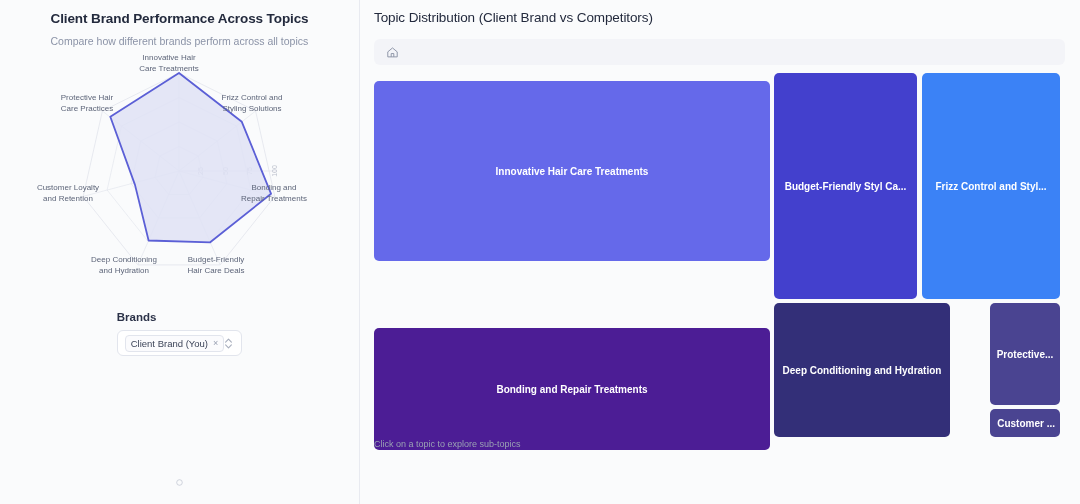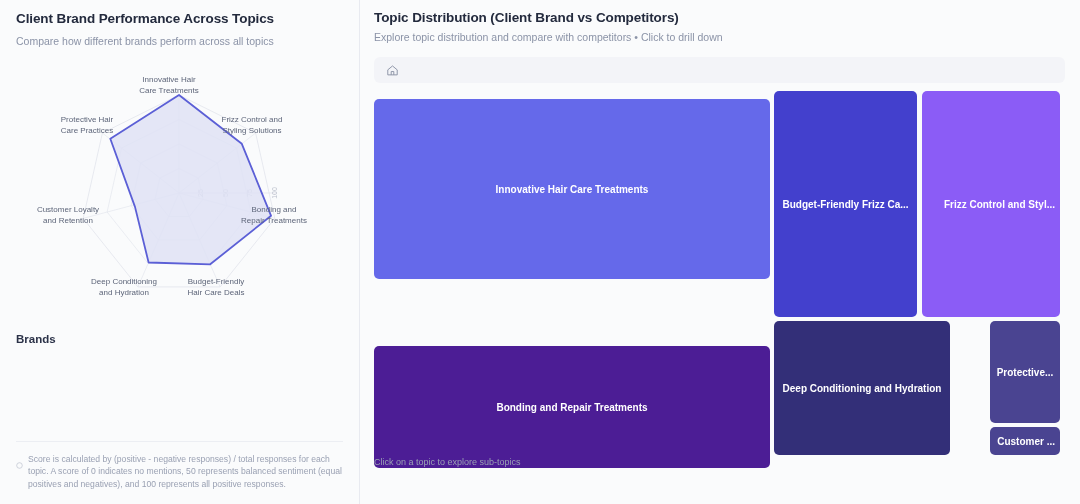--- a/index.html
+++ b/index.html
@@ -10,32 +10,32 @@
     overflow: hidden;
   }
   .app { display: flex; width: 1080px; height: 504px; }
 
   
   .left-panel {
     width: 360px; height: 504px;
     background: #fafbfc;
     border-right: 1px solid #e8eaf0;
     position: relative;
-    display: flex; flex-direction: column;
+    display: flex; flex-direction: column; align-items: center;
   }
   .panel-head { padding: 10px 16px 0 16px; }
   .panel-title {
     font-size: 13.5px; font-weight: bold; color: #232a3d;
     letter-spacing: -0.1px; line-height: 18px;
   }
   .panel-sub {
     font-size: 10.5px; color: #8b93a7; margin-top: 6px; line-height: 14px;
   }
 
-  .radar-wrap { position: relative; width: 360px; height: 255px; margin-top: 24px; }
+  .radar-wrap { position: relative; width: 360px; height: 255px; margin-top: 2px; }
   .radar-wrap svg { display: block; }
 
   .brands-block { padding: 0 16px; margin-top: 6px; }
   .brands-label {
     font-size: 11.5px; font-weight: bold; color: #2b3248; margin-bottom: 7px;
   }
   .brands-select {
     border: 1px solid #e2e5ed; background: #fff; border-radius: 6px;
     height: 26px; display: flex; align-items: center;
     padding: 0 8px 0 7px; position: relative;
@@ -63,21 +63,21 @@
     font-size: 8.6px; color: #9aa1b3; line-height: 12.5px;
   }
 
   
   .right-panel {
     width: 720px; height: 504px; background: #fafbfc;
     display: flex; flex-direction: column;
     padding: 10px 10px 0 14px;
   }
   .rp-title {
-    font-size: 13.5px; font-weight: bold; color: #232a3d; letter-spacing: -0.1px;
+    font-size: 13.5px; font-weight: normal; color: #232a3d; letter-spacing: -0.1px;
   }
   .rp-sub { font-size: 10.5px; color: #8b93a7; margin-top: 6px; }
 
   .breadcrumb-bar {
     margin-top: 14px; height: 26px; background: #f3f4f8;
     border-radius: 6px; display: flex; align-items: center;
     padding: 0 10px; gap: 6px; width: 691px;
   }
   .crumb-home {
     display: inline-flex; align-items: center; justify-content: center;
@@ -166,37 +166,47 @@
           <text x="68" y="151">and Retention</text>
 
           <text x="87" y="50">Protective Hair</text>
           <text x="87" y="61">Care Practices</text>
         </g>
       </svg>
     </div>
 
     <div class="brands-block">
       <div class="brands-label">Brands</div>
+      <div class="brands-select">
+        <span class="chip">
+          <span>Client Brand (You)</span>
+          <span class="chip-x">×</span>
+        </span>
+        <span class="select-chevrons">
+          <svg width="9" height="13" viewBox="0 0 9 13" fill="none" aria-hidden="true">
+            <path d="M1.6 5.2 L4.5 2.2 L7.4 5.2" stroke="#a8aebd" stroke-width="1.1" fill="none" stroke-linecap="round" stroke-linejoin="round"></path>
+            <path d="M1.6 7.8 L4.5 10.8 L7.4 7.8" stroke="#a8aebd" stroke-width="1.1" fill="none" stroke-linecap="round" stroke-linejoin="round"></path>
+          </svg>
+        </span>
+      </div>
     </div>
 
     <div class="foot-divider"></div>
     <div class="footnote">
       <span class="footnote-icon">
         <svg width="7" height="7" viewBox="0 0 8 8" aria-hidden="true">
           <circle cx="4" cy="4" r="3.2" fill="none" stroke="#c3c8d4" stroke-width="0.9"></circle>
         </svg>
       </span>
-      <span class="footnote-text">Score is calculated by (positive - negative responses) / total responses for each topic. A score of 0 indicates no mentions, 50 represents balanced sentiment (equal positives and negatives), and 100 represents all positive responses.</span>
     </div>
   </div>
 
   <div class="right-panel">
     <div>
       <div class="rp-title">Topic Distribution (Client Brand vs Competitors)</div>
-      <div class="rp-sub">Explore topic distribution and compare with competitors • Click to drill down</div>
     </div>
 
     <div class="breadcrumb-bar">
       <span class="crumb-home">
         <svg width="13" height="13" viewBox="0 0 16 16" fill="none" aria-hidden="true">
           <path d="M2.2 7.2 L8 2.4 L13.8 7.2 V13.4 H2.2 Z" stroke="#8e95a8" stroke-width="1.2" fill="none" stroke-linejoin="round"></path>
           <path d="M6.4 13.4 V9.3 H9.6 V13.4" stroke="#8e95a8" stroke-width="1.2" fill="none" stroke-linejoin="round"></path>
         </svg>
       </span>
     </div>
@@ -207,25 +217,25 @@
         </div>
         <div class="tile" style="left: 616px; top: 230px; width: 70px; height: 102px; background: rgb(74, 68, 145);">
           <span>Protective...</span>
         </div>
         <div class="tile" style="left: 400px; top: 230px; width: 176px; height: 134px; background: rgb(51, 47, 120);">
           <span>Deep Conditioning and Hydration</span>
         </div>
         <div class="tile" style="left: 0px; top: 255px; width: 396px; height: 122px; background: #4c1d95;">
           <span>Bonding and Repair Treatments</span>
         </div>
-        <div class="tile" style="left: 548px; top: 0px; width: 138px; height: 226px; background: #8b5cf6; justify-content: flex-end;">
+        <div class="tile" style="left: 548px; top: 0px; width: 138px; height: 226px; background: #3b82f6;">
           <span>Frizz Control and Styl...</span>
         </div>
         <div class="tile" style="left: 400px; top: 0px; width: 143px; height: 226px; background: rgb(67, 64, 205);">
-          <span>Budget-Friendly Frizz Ca...</span>
+          <span>Budget-Friendly Styl Ca...</span>
         </div>
         <div class="tile" style="left: 0px; top: 8px; width: 396px; height: 180px; background: rgb(101, 105, 234);">
           <span>Innovative Hair Care Treatments</span>
         </div>
       <div class="treemap-hint">Click on a topic to explore sub-topics</div>
     </div>
   </div>
 
 </div>
 

